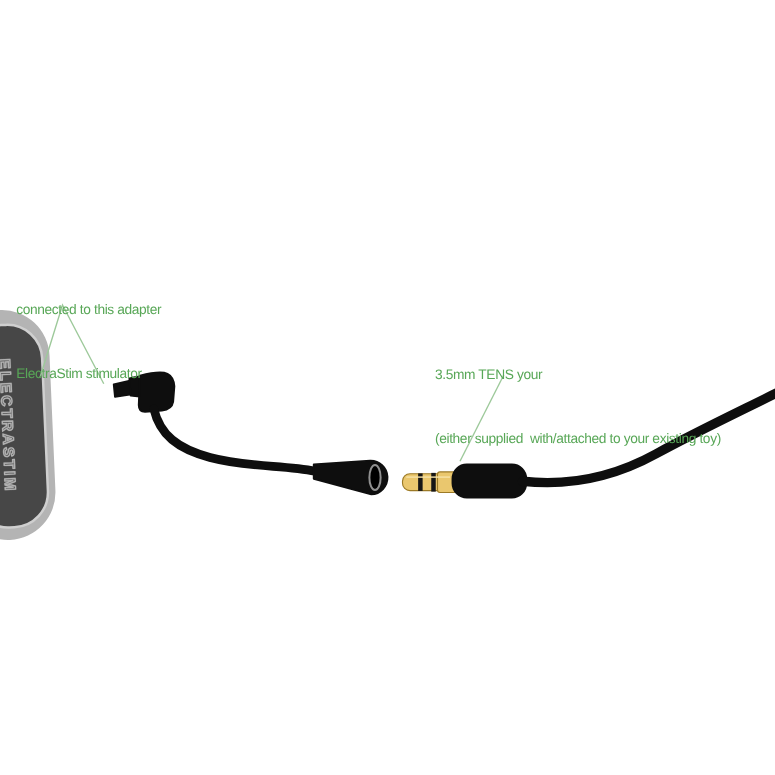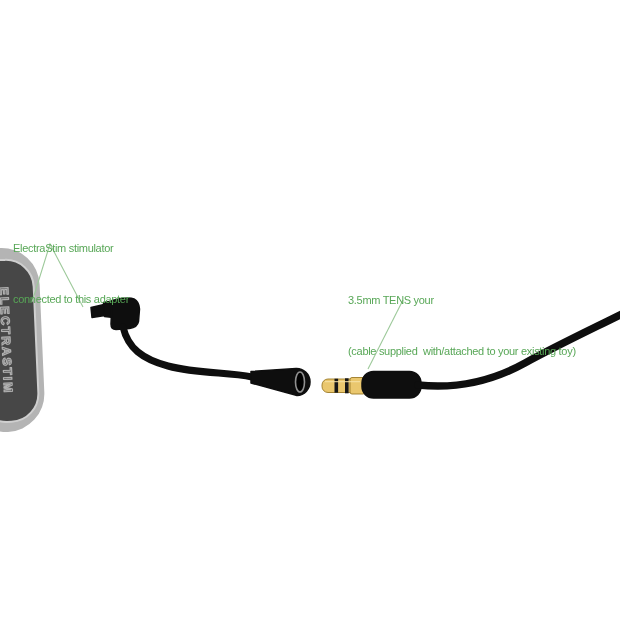--- a/index.html
+++ b/index.html
@@ -99,22 +99,22 @@
       <rect x="345" y="378.3" width="3.6" height="15" fill="#161616"></rect>
       <path d="M325,381.6 H360" stroke="#f7e3a8" stroke-width="1.4" opacity="0.8"></path>
     </g>
 
     <rect class="blackfill" x="362" y="371.5" width="59" height="26.5" rx="11.5"></rect>
 
     <path class="cable" stroke-width="7.5" d="M418,385 C450,388.5 487,384 525,363 C556,346 594,328 622,314"></path>
   </svg>
 
   <div class="label label-left">
+    <div>connected to this adapter</div>
     <div>ElectraStim stimulator</div>
-    <div>connected to this adapter</div>
   </div>
 
   <div class="label label-right">
     <div>3.5mm TENS your</div>
-    <div>(cable supplied  with/attached to your existing toy)</div>
+    <div>(either supplied  with/attached to your existing toy)</div>
   </div>
 
 </div>
 
 </body></html>

